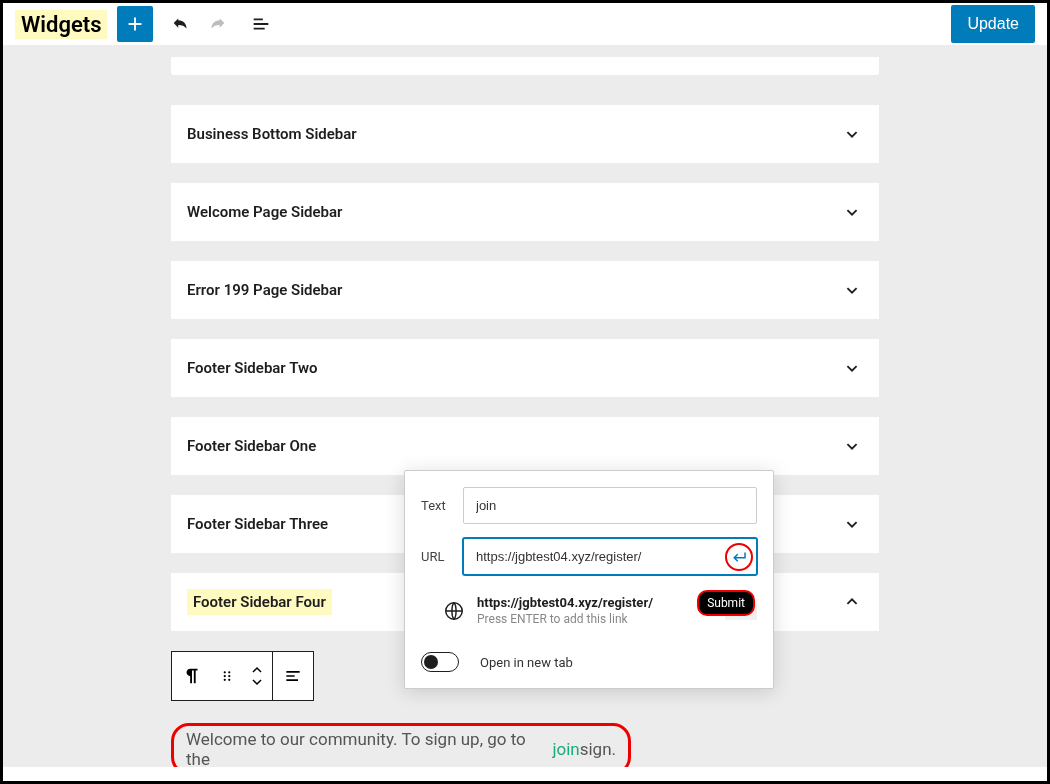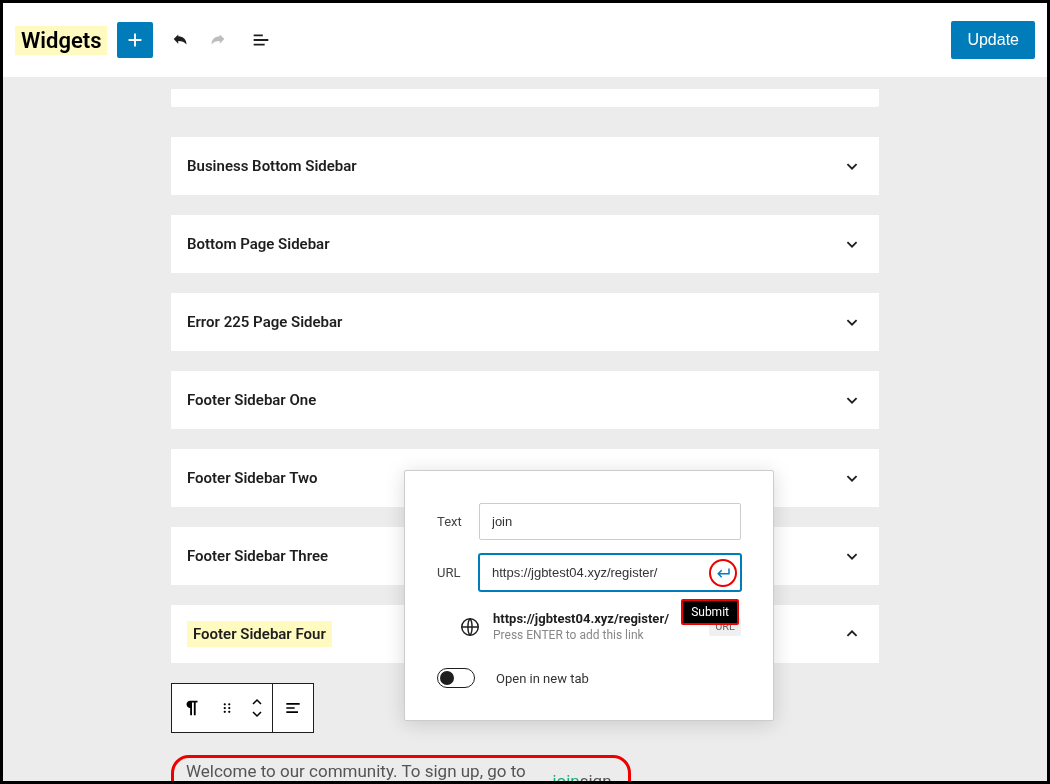--- a/index.html
+++ b/index.html
@@ -5,21 +5,21 @@
   * { box-sizing: border-box; margin: 0; padding: 0; }
   body {
     font-family: -apple-system, BlinkMacSystemFont, "Segoe UI", Roboto, sans-serif;
     background: #fff;
     width: 1050px;
     height: 784px;
     overflow: hidden;
     border: 3px solid #000;
   }
   .header {
-    height: 74px;
+    height: 42px;
     display: flex;
     align-items: center;
     padding: 0 12px;
     background: #fff;
   }
   .title {
     background: #fefac0;
     font-weight: 600;
     font-size: 22px;
     padding: 2px 6px;
@@ -122,21 +122,21 @@
   .content-text .link { color: #1aab7a; }
   .popover {
     position: absolute;
     left: 404px;
     top: 470px;
     width: 370px;
     background: #fff;
     border: 1px solid #ccc;
     box-shadow: 0 3px 20px rgba(0,0,0,0.15);
     border-radius: 2px;
-    padding: 32px;
+    padding: 16px;
   }
   .pop-row {
     display: flex;
     align-items: center;
     margin-bottom: 14px;
   }
   .pop-label {
     width: 42px;
     font-size: 13px;
     color: #444;
@@ -164,27 +164,27 @@
     border-radius: 50%;
     display: flex;
     align-items: center;
     justify-content: center;
     color: #007cba;
     cursor: pointer;
   }
   .submit-tooltip {
     position: absolute;
     right: 2px;
-    top: 45px;
+    top: 52px;
     background: #000;
     color: #fff;
     font-size: 12px;
     padding: 4px 8px;
     border: 2px solid #e00;
-    border-radius: 2px;
+    border-radius: 10px;
     margin-left: 13px;
   }
   .suggestion {
     display: flex;
     align-items: center;
     gap: 12px;
     padding: 6px 0 14px 22px;
   }
   .globe { flex-shrink: 0; }
   .sugg-text { flex: 1; }
@@ -255,42 +255,42 @@
     <div class="partial-row"></div>
 
     <div class="area-row">
       <span class="label">Business Bottom Sidebar</span>
       <svg class="chev" width="22" height="22" viewBox="0 0 24 24">
           <path d="M7 10l5 5 5-5" stroke="currentColor" stroke-width="2" fill="none"></path>
         </svg>
     </div>
 
     <div class="area-row">
-      <span class="label">Bottom Page Sidebar</span>
-      <svg class="chev" width="22" height="22" viewBox="0 0 24 24">
-          <path d="M7 10l5 5 5-5" stroke="currentColor" stroke-width="2" fill="none"></path>
-        </svg>
-    </div>
-
-    <div class="area-row">
-      <span class="label">Error 225 Page Sidebar</span>
+      <span class="label">Welcome Page Sidebar</span>
+      <svg class="chev" width="22" height="22" viewBox="0 0 24 24">
+          <path d="M7 10l5 5 5-5" stroke="currentColor" stroke-width="2" fill="none"></path>
+        </svg>
+    </div>
+
+    <div class="area-row">
+      <span class="label">Error 199 Page Sidebar</span>
+      <svg class="chev" width="22" height="22" viewBox="0 0 24 24">
+          <path d="M7 10l5 5 5-5" stroke="currentColor" stroke-width="2" fill="none"></path>
+        </svg>
+    </div>
+
+    <div class="area-row">
+      <span class="label">Footer Sidebar Two</span>
       <svg class="chev" width="22" height="22" viewBox="0 0 24 24">
           <path d="M7 10l5 5 5-5" stroke="currentColor" stroke-width="2" fill="none"></path>
         </svg>
     </div>
 
     <div class="area-row">
       <span class="label">Footer Sidebar One</span>
-      <svg class="chev" width="22" height="22" viewBox="0 0 24 24">
-          <path d="M7 10l5 5 5-5" stroke="currentColor" stroke-width="2" fill="none"></path>
-        </svg>
-    </div>
-
-    <div class="area-row">
-      <span class="label">Footer Sidebar Two</span>
       <svg class="chev" width="22" height="22" viewBox="0 0 24 24">
           <path d="M7 10l5 5 5-5" stroke="currentColor" stroke-width="2" fill="none"></path>
         </svg>
     </div>
 
     <div class="area-row">
       <span class="label">Footer Sidebar Three</span>
       <svg class="chev" width="22" height="22" viewBox="0 0 24 24">
           <path d="M7 10l5 5 5-5" stroke="currentColor" stroke-width="2" fill="none"></path>
         </svg>

